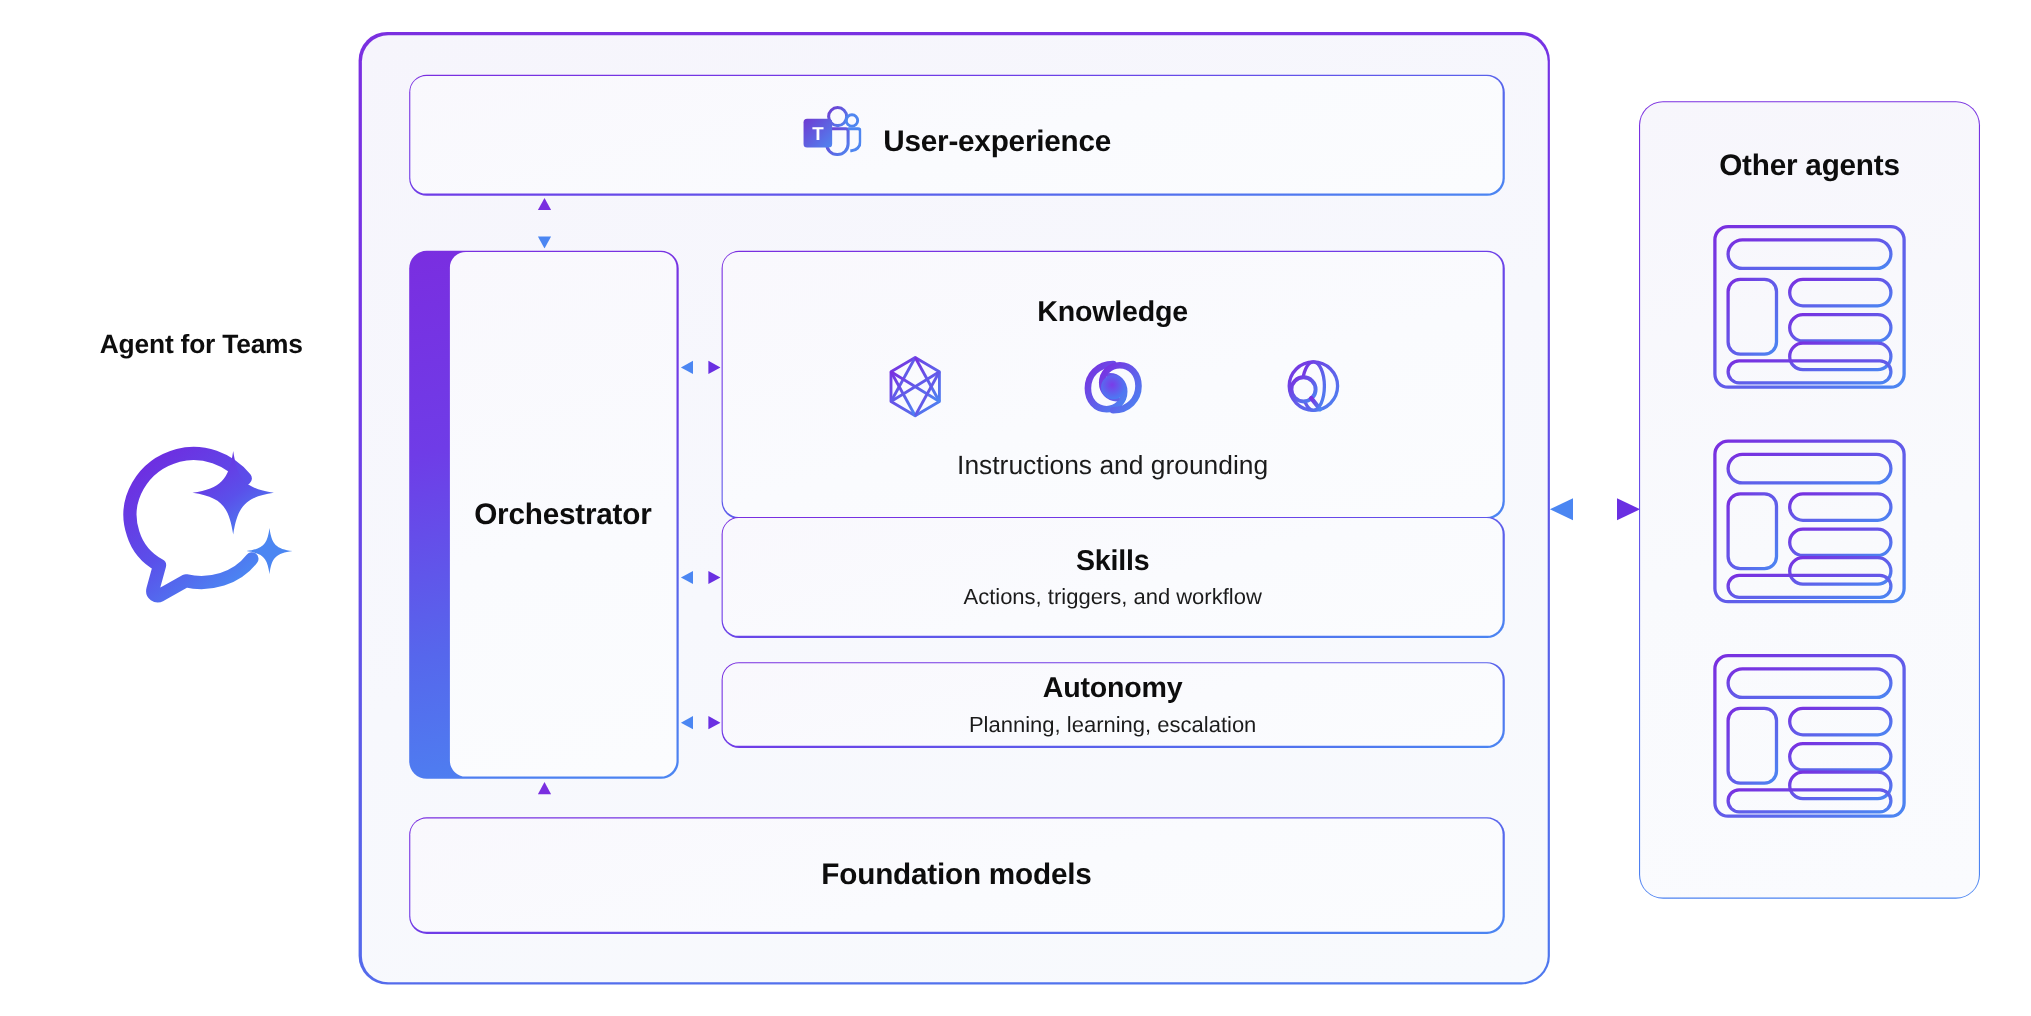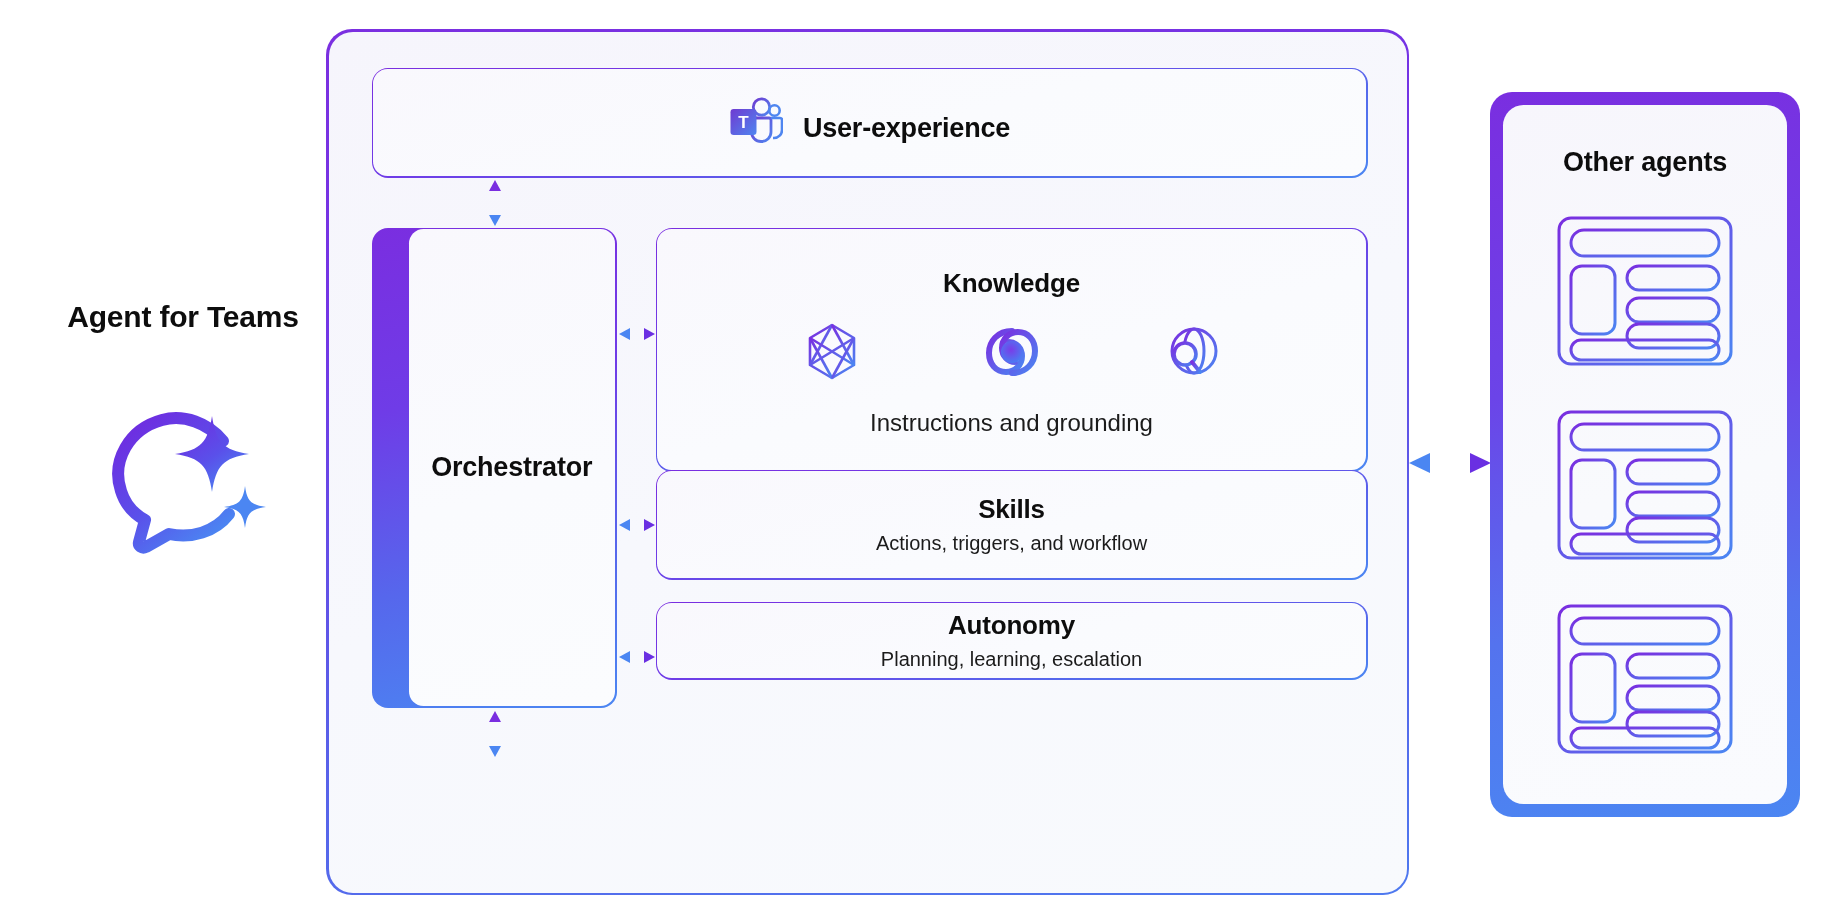--- a/index.html
+++ b/index.html
@@ -21,21 +21,21 @@
 
   
   .left-panel {
     position: absolute;
     left: 48px;
     top: 300px;
     width: 270px;
     text-align: center;
   }
   .left-title {
-    font-size: 30px;
+    font-size: 24px;
     font-weight: 700;
     letter-spacing: -0.2px;
     color: #0d0d0d;
     white-space: nowrap;
   }
   .left-logo {
     margin-top: 62px;
     width: 270px;
     height: 170px;
     display: flex;
@@ -115,21 +115,21 @@
   .arrow-h-auto  { left: 290px; top: 613px; width: 36px; height: 24px; }
 
   
   .others {
     position: absolute;
     left: 1490px;
     top: 92px;
     width: 310px;
     height: 725px;
     border-radius: 22px;
-    padding: 13px;
+    padding: 1px;
     background: linear-gradient(172deg, #7a2ee0 0%, #6b44e8 40%, #5473ee 72%, #4b86f2 100%);
   }
   .others-inner {
     width: 100%;
     height: 100%;
     border-radius: 20.5px;
     background: linear-gradient(165deg, #f7f6fc 0%, #f9fafd 55%, #fafbfe 100%);
     display: flex;
     flex-direction: column;
     align-items: center;
@@ -321,20 +321,25 @@
       </div>
 
       <div class="arrow arrow-v-found">
         <svg width="26" height="46" viewBox="0 0 26 46">
           <line x1="13" y1="9" x2="13" y2="37" stroke="url(#gradPBv)" stroke-width="2.6"></line>
           <path d="M13 0 L19 11 L7 11 Z" fill="#7a2ee0"></path>
           <path d="M13 46 L19 35 L7 35 Z" fill="#4b86f2"></path>
         </svg>
       </div>
 
+      <div class="gcard found-card">
+        <div class="gbody">
+          <span class="found-title">Foundation models</span>
+        </div>
+      </div>
 
     </div>
   </div>
 
   <div class="bridge">
     <svg width="82" height="26" viewBox="0 0 82 26">
       <line x1="18" y1="13" x2="64" y2="13" stroke="url(#gradBPh)" stroke-width="4.5" stroke-dasharray="9 7" stroke-linecap="butt"></line>
       <path d="M0 13 L21 3 L21 23 Z" fill="#4b86f2"></path>
       <path d="M82 13 L61 3 L61 23 Z" fill="#6a2fe2"></path>
     </svg>

